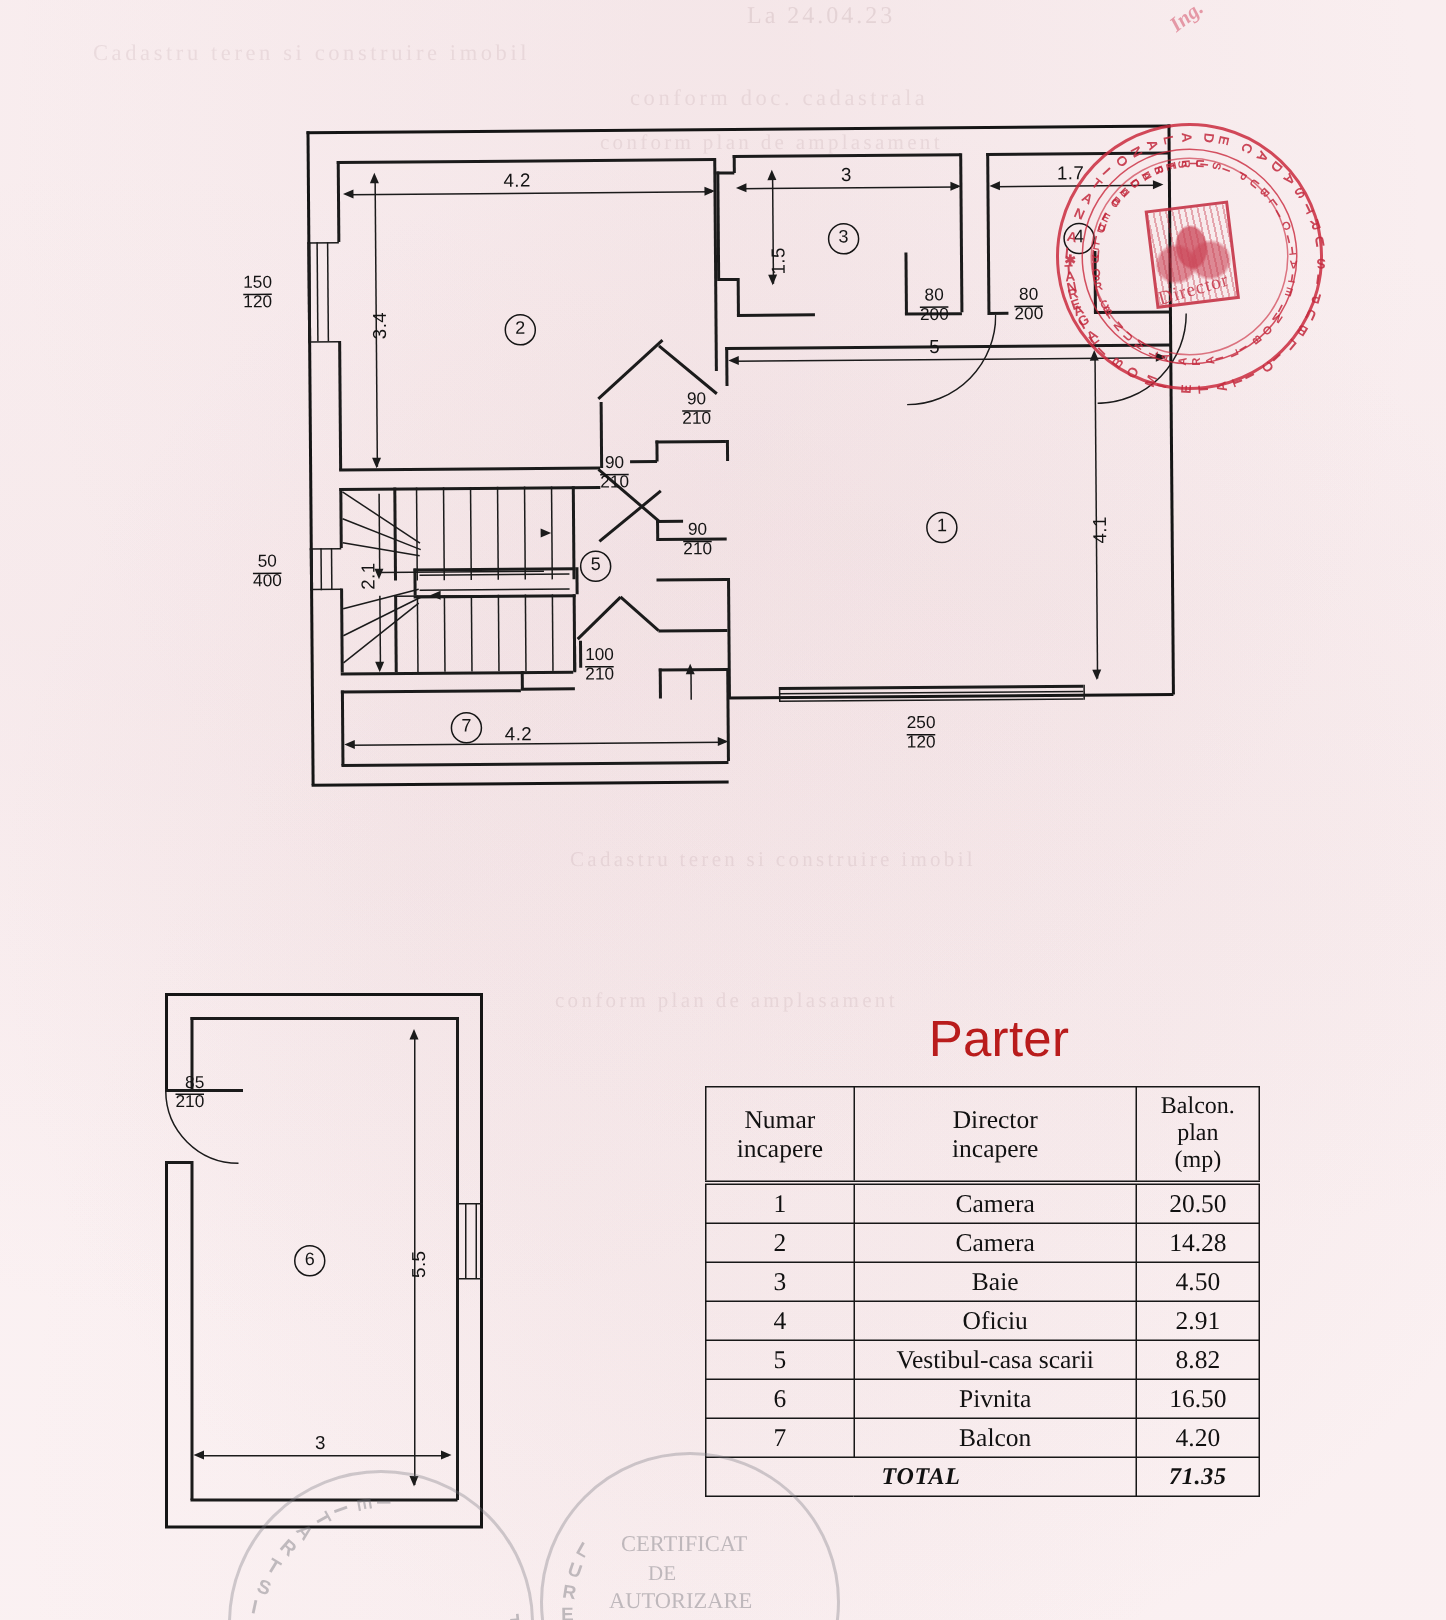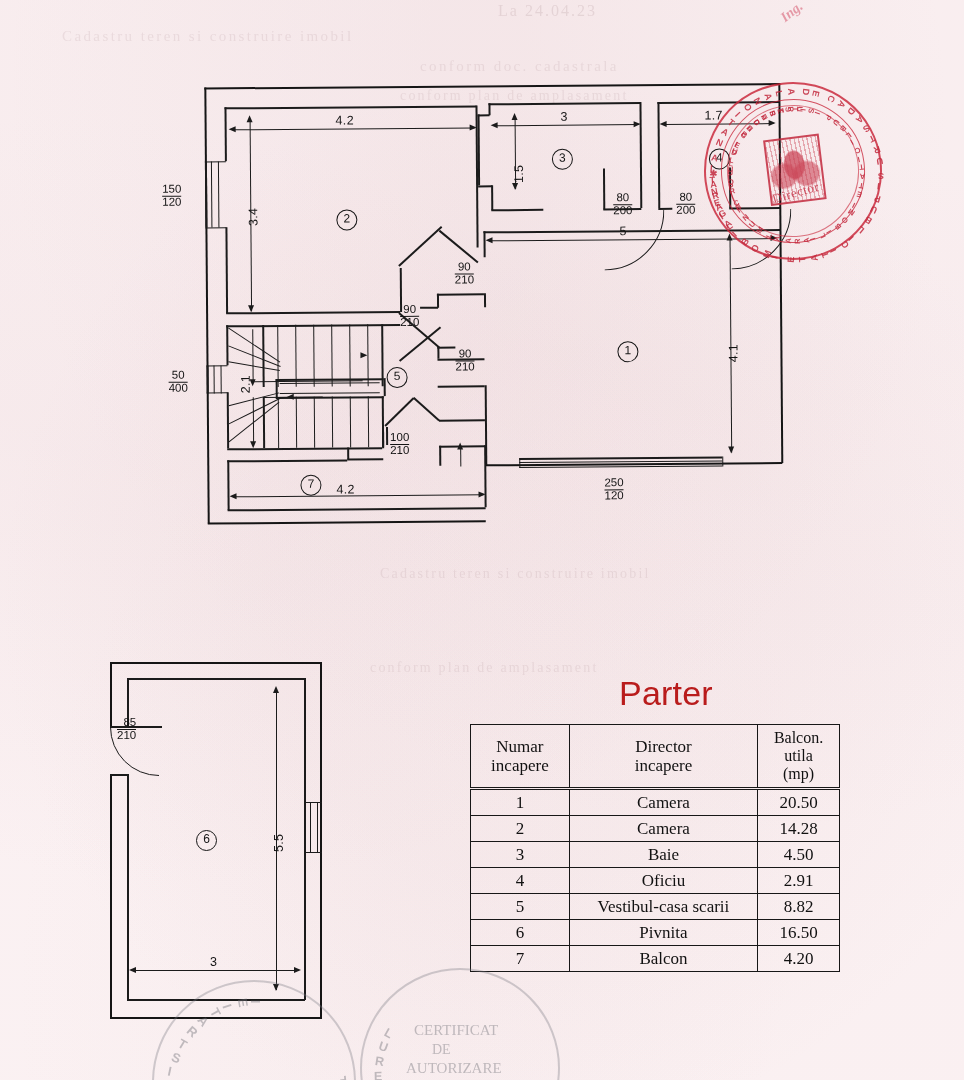--- a/index.html
+++ b/index.html
@@ -399,21 +399,21 @@
         <th class="nm">
           <span>Numar</span><br>
           <span>incapere</span>
         </th>
         <th class="dn">
           <span>Director</span><br>
           <span>incapere</span>
         </th>
         <th class="sf">
           <span>Balcon.</span><br>
-          <span>utila</span><br>
+          <span>plan</span><br>
           <span>(mp)</span>
         </th>
       </tr>
     </thead>
     <tbody>
       <tr>
         <td class="nm">1</td>
         <td class="dn">Camera</td>
         <td class="sf">20.50</td>
       </tr>
@@ -439,20 +439,24 @@
       </tr>
       <tr>
         <td class="nm">6</td>
         <td class="dn">Pivnita</td>
         <td class="sf">16.50</td>
       </tr>
       <tr>
         <td class="nm">7</td>
         <td class="dn">Balcon</td>
         <td class="sf">4.20</td>
+      </tr>
+      <tr class="tot2">
+        <td colspan="2">TOTAL</td>
+        <td class="sf">71.35</td>
       </tr>
     </tbody>
   </table>
 </div>
 
 <div id="stamp-cadastru">
   <div class="stamp-ring"></div>
   <div class="stamp-ring inner"></div>
   <div class="stamp-ring inner2"></div>
   <div class="crest"></div>

